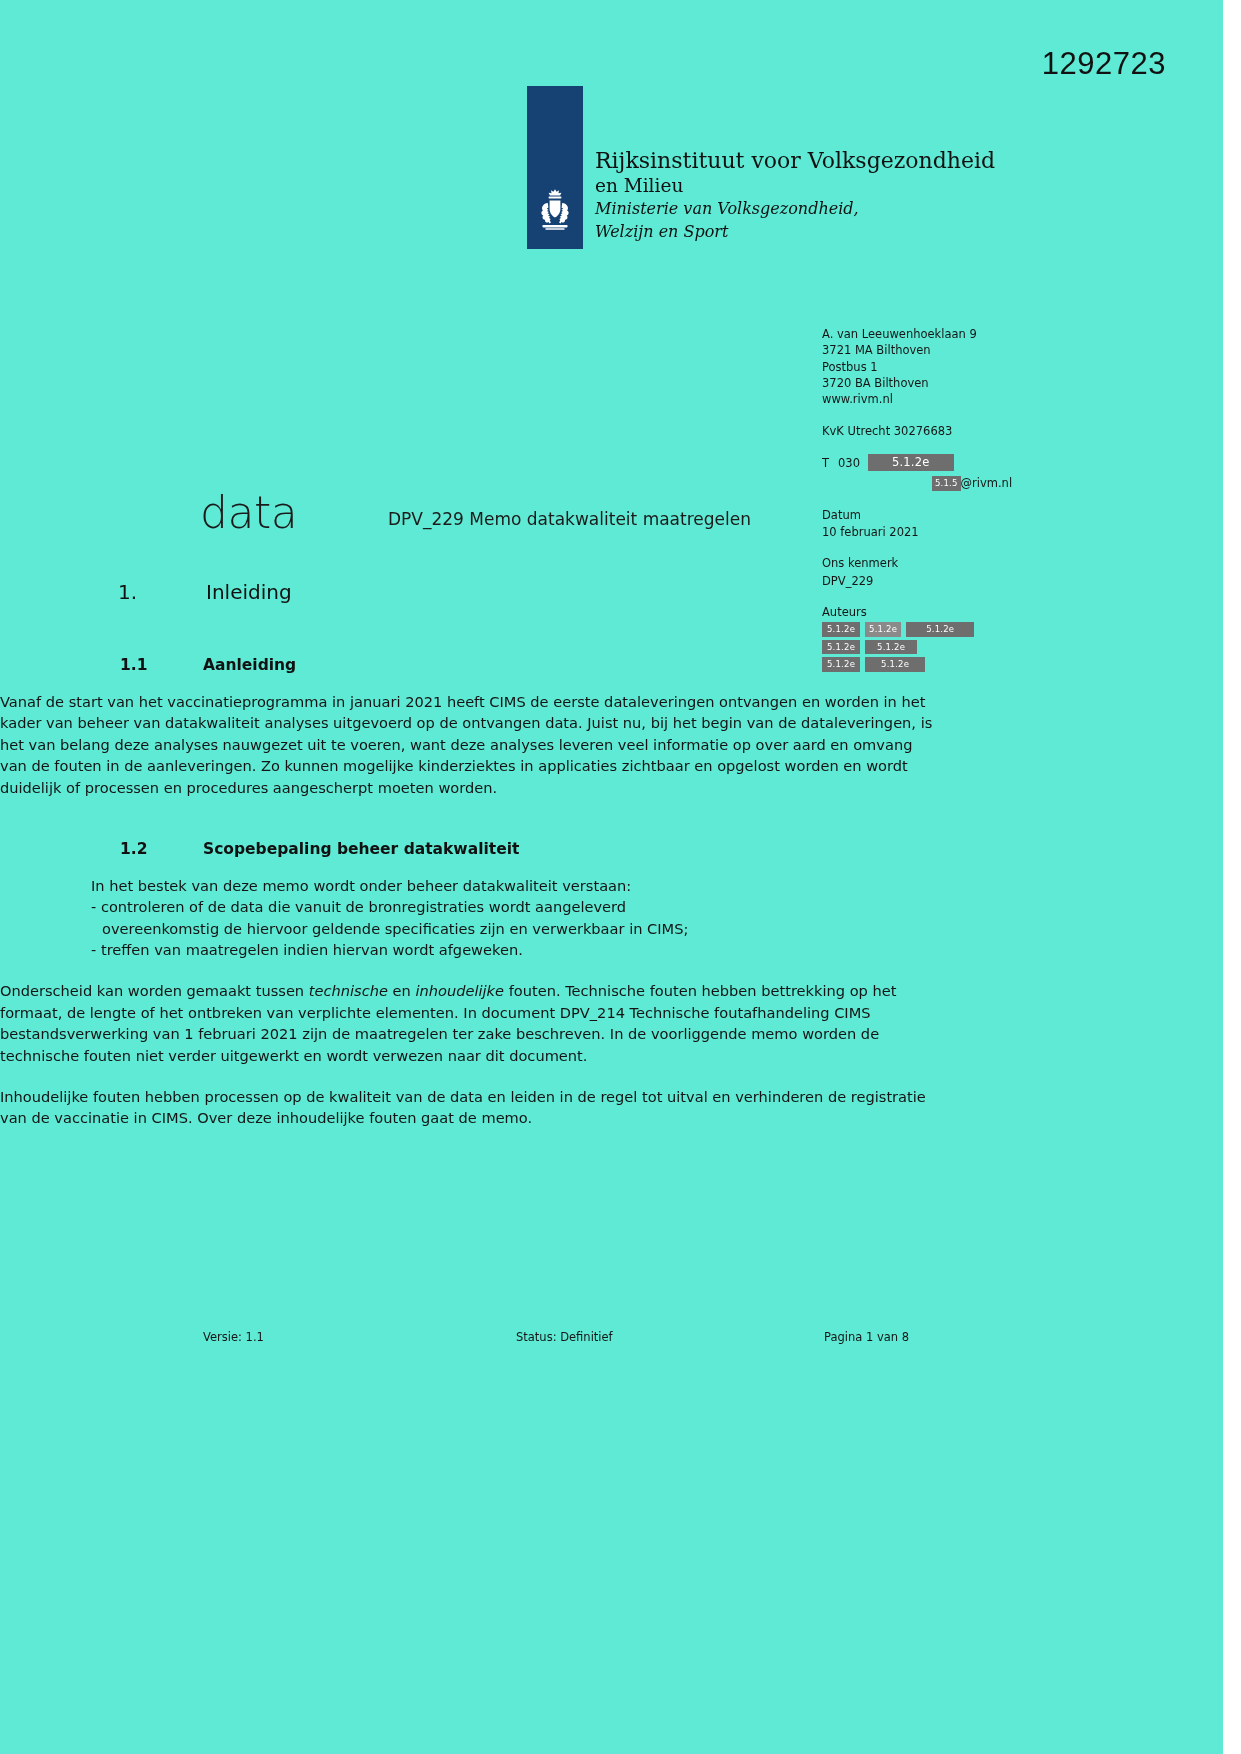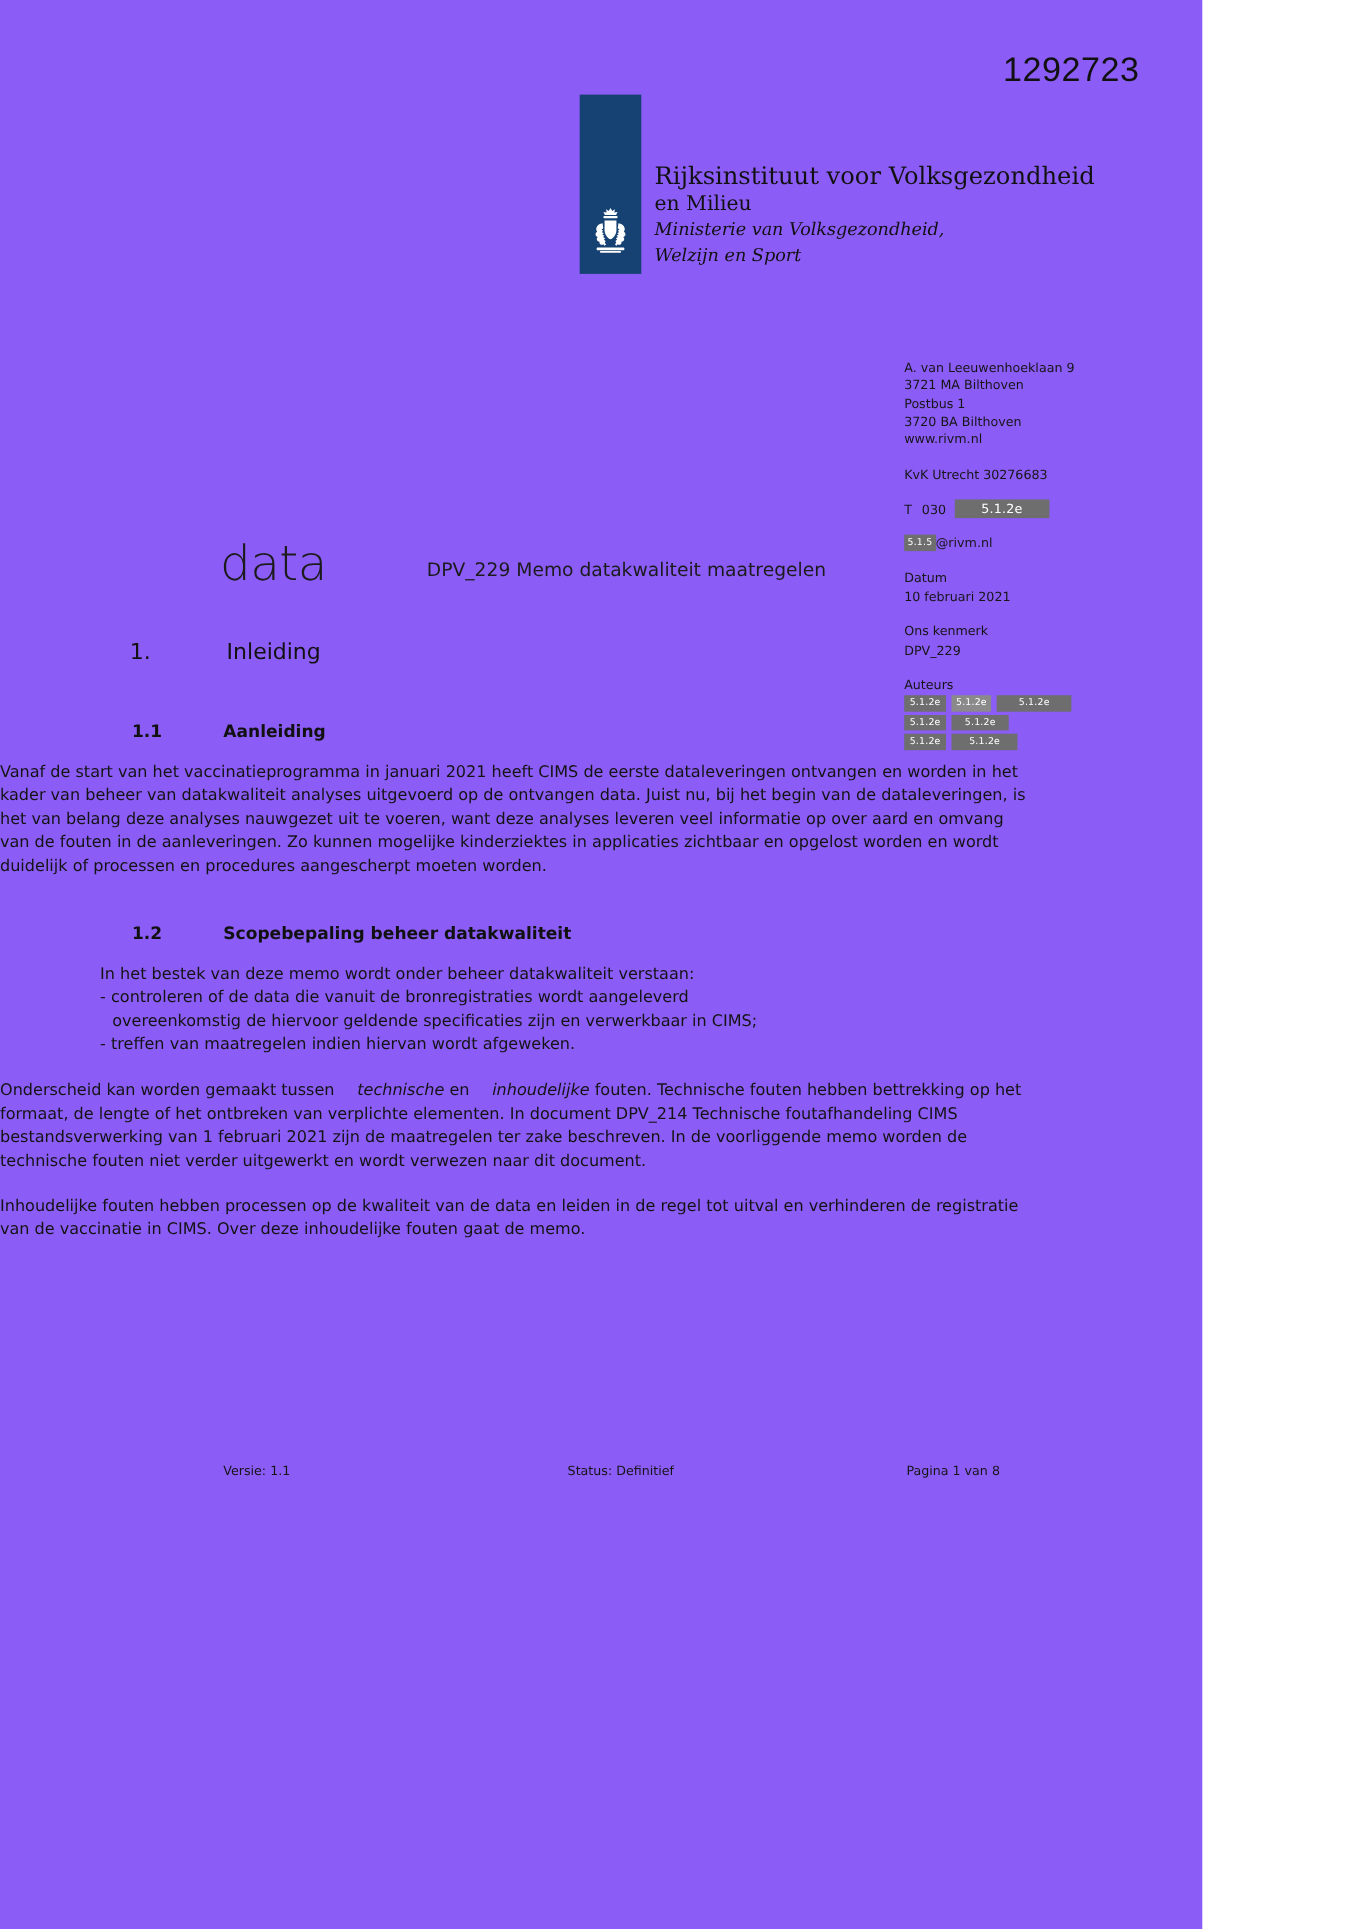--- a/index.html
+++ b/index.html
@@ -6,23 +6,23 @@
     margin: 0;
     padding: 0;
     background: #ffffff;
   }
   body {
     font-family: "DejaVu Sans", sans-serif;
     color: #1a1a1a;
   }
   .page {
     position: relative;
-    width: 1093px;
+    width: 1223px;
     height: 1754px;
-    background: #8b5cf6;
+    background: #5eead4;
     overflow: hidden;
   }
 
   
   .doc-number {
     position: absolute;
     top: 46px;
     right: 57px;
     font-family: "Liberation Sans", sans-serif;
     font-size: 31px;
@@ -117,24 +117,25 @@
   }
   .redact.lg {
     font-size: 11.5px;
     padding: 3px 24px;
   }
   .redact.sm {
     font-size: 8.5px;
     padding: 3px 3px;
   }
   .email-row {
-    margin-top: 14px;
+    margin-top: 4px;
     display: flex;
     align-items: center;
     white-space: nowrap;
+    justify-content: center;
   }
   .authors-grid { margin-top: 2px; }
   .authors-row {
     display: flex;
     align-items: center;
     margin-bottom: 3px;
     gap: 5px;
   }
   .redact.a1 { font-size: 8.5px; padding: 3px 5px; }
   .redact.a2 { font-size: 8.5px; padding: 3px 4px; background: #8a8a8a; }
@@ -200,21 +201,21 @@
   .list {
     padding-left: 91px;
     padding-right: 290px;
     font-family: "DejaVu Sans", sans-serif;
     font-size: 14.6px;
     line-height: 1.465;
     color: #141414;
     margin-bottom: 20px;
   }
   .list .li-cont { padding-left: 11px; }
-  em { font-style: italic; margin-left: 16px; }
+  em { font-style: italic; }
 
   
   .footer {
     position: absolute;
     left: 0;
     top: 1330px;
     width: 1241px;
     font-family: "DejaVu Sans", sans-serif;
     font-size: 11.5px;
     color: #161616;

